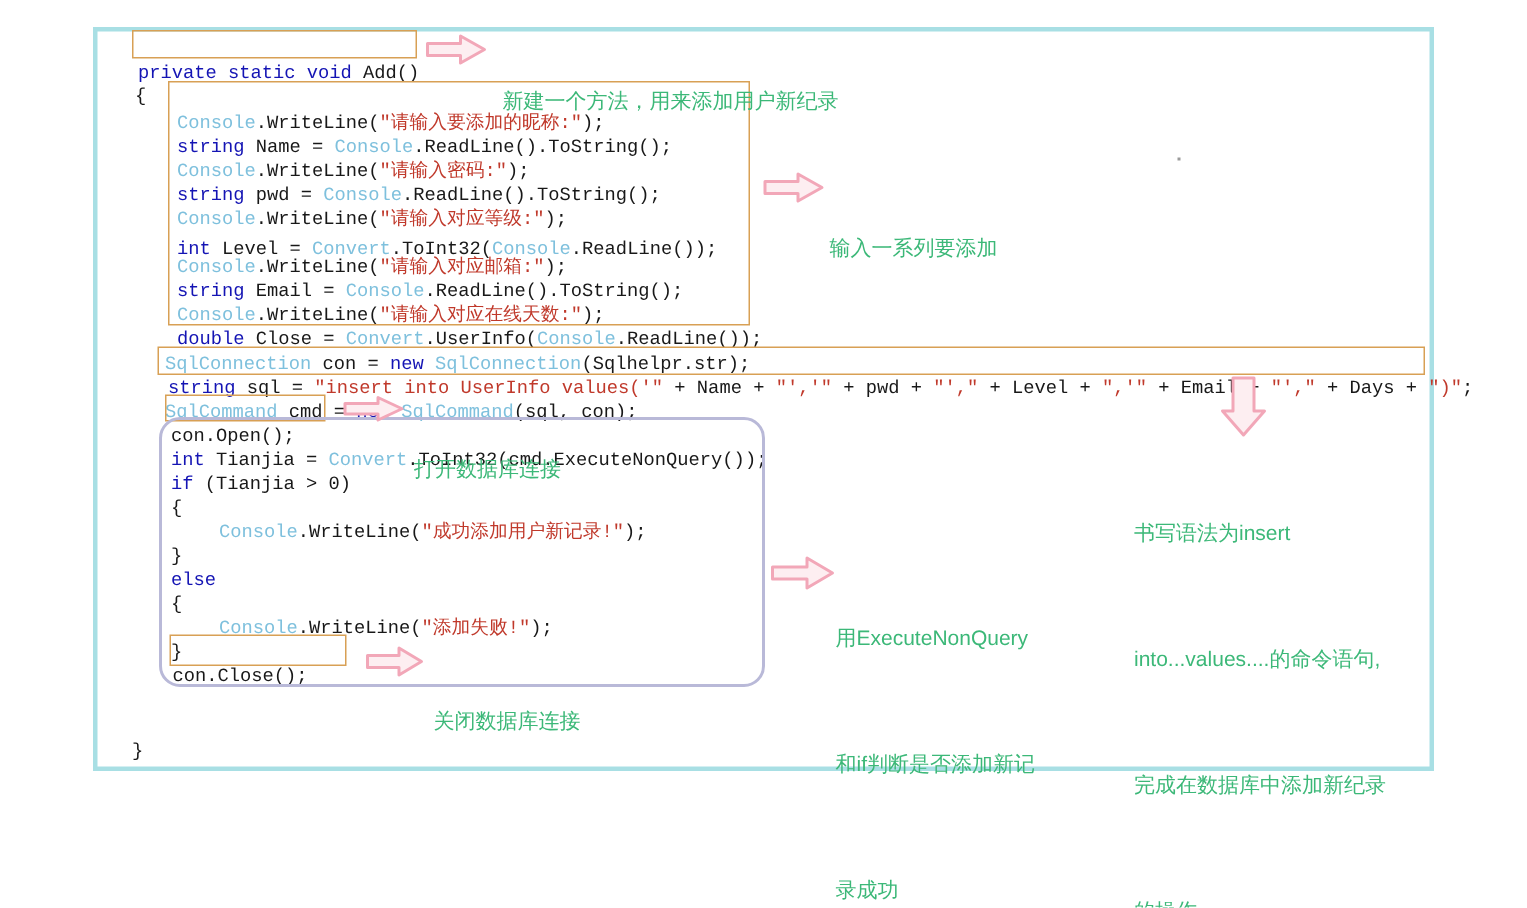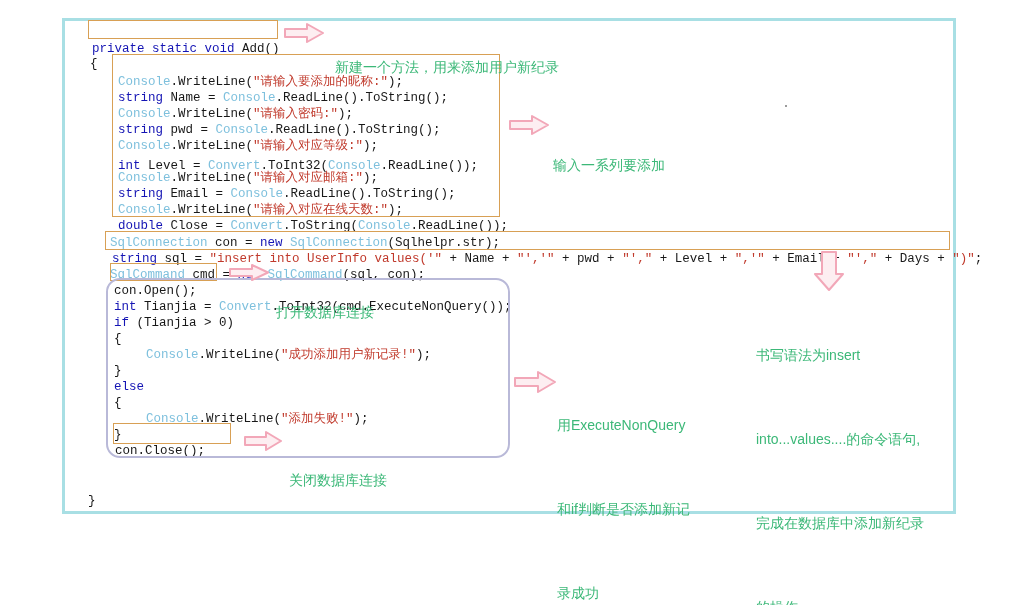--- a/index.html
+++ b/index.html
@@ -103,21 +103,21 @@
     <div class="code-line" style="left: 28px; top: 38px;"><span class="plain">{</span></div>
     <div class="code-line" style="left: 56px; top: 56px;"><span class="typ">Console</span><span class="plain">.WriteLine(</span><span class="str">"请输入要添加的昵称:"</span><span class="plain">);</span></div>
     <div class="code-line" style="left: 56px; top: 72px;"><span class="kw">string </span><span class="plain">Name = </span><span class="typ">Console</span><span class="plain">.ReadLine().ToString();</span></div>
     <div class="code-line" style="left: 56px; top: 88px;"><span class="typ">Console</span><span class="plain">.WriteLine(</span><span class="str">"请输入密码:"</span><span class="plain">);</span></div>
     <div class="code-line" style="left: 56px; top: 104px;"><span class="kw">string </span><span class="plain">pwd = </span><span class="typ">Console</span><span class="plain">.ReadLine().ToString();</span></div>
     <div class="code-line" style="left: 56px; top: 120px;"><span class="typ">Console</span><span class="plain">.WriteLine(</span><span class="str">"请输入对应等级:"</span><span class="plain">);</span></div>
     <div class="code-line" style="left: 56px; top: 140px;"><span class="kw">int </span><span class="plain">Level = </span><span class="typ">Convert</span><span class="plain">.ToInt32(</span><span class="typ">Console</span><span class="plain">.ReadLine());</span></div>
     <div class="code-line" style="left: 56px; top: 152px;"><span class="typ">Console</span><span class="plain">.WriteLine(</span><span class="str">"请输入对应邮箱:"</span><span class="plain">);</span></div>
     <div class="code-line" style="left: 56px; top: 168px;"><span class="kw">string </span><span class="plain">Email = </span><span class="typ">Console</span><span class="plain">.ReadLine().ToString();</span></div>
     <div class="code-line" style="left: 56px; top: 184px;"><span class="typ">Console</span><span class="plain">.WriteLine(</span><span class="str">"请输入对应在线天数:"</span><span class="plain">);</span></div>
-    <div class="code-line" style="left: 56px; top: 200px;"><span class="kw">double </span><span class="plain">Close = </span><span class="typ">Convert</span><span class="plain">.ToString(</span><span class="typ">Console</span><span class="plain">.ReadLine());</span></div>
+    <div class="code-line" style="left: 56px; top: 200px;"><span class="kw">double </span><span class="plain">Close = </span><span class="typ">Convert</span><span class="plain">.UserInfo(</span><span class="typ">Console</span><span class="plain">.ReadLine());</span></div>
     <div class="code-line" style="left: 48px; top: 217px;"><span class="typ">SqlConnection</span><span class="plain"> con = </span><span class="kw">new </span><span class="typ">SqlConnection</span><span class="plain">(Sqlhelpr.str);</span></div>
     <div class="code-line" style="left: 50px; top: 233px;"><span class="kw">string </span><span class="plain">sql = </span><span class="str">"insert into UserInfo values('"</span><span class="plain"> + Name + </span><span class="str">"','"</span><span class="plain"> + pwd + </span><span class="str">"',"</span><span class="plain"> + Level + </span><span class="str">",'"</span><span class="plain"> + Email + </span><span class="str">"',"</span><span class="plain"> + Days + </span><span class="str">")"</span><span class="plain">;</span></div>
     <div class="code-line" style="left: 48px; top: 249px;"><span class="typ">SqlCommand</span><span class="plain"> cmd = </span><span class="kw">new </span><span class="typ">SqlCommand</span><span class="plain">(sql, con);</span></div>
     <div class="code-line" style="left: 52px; top: 265px;"><span class="plain">con.Open();</span></div>
     <div class="code-line" style="left: 52px; top: 281px;"><span class="kw">int </span><span class="plain">Tianjia = </span><span class="typ">Convert</span><span class="plain">.ToInt32(cmd.ExecuteNonQuery());</span></div>
     <div class="code-line" style="left: 52px; top: 297px;"><span class="kw">if </span><span class="plain">(Tianjia &gt; 0)</span></div>
     <div class="code-line" style="left: 52px; top: 313px;"><span class="plain">{</span></div>
     <div class="code-line" style="left: 84px; top: 329px;"><span class="typ">Console</span><span class="plain">.WriteLine(</span><span class="str">"成功添加用户新记录!"</span><span class="plain">);</span></div>
     <div class="code-line" style="left: 52px; top: 345px;"><span class="plain">}</span></div>
     <div class="code-line" style="left: 52px; top: 361px;"><span class="kw">else</span></div>

